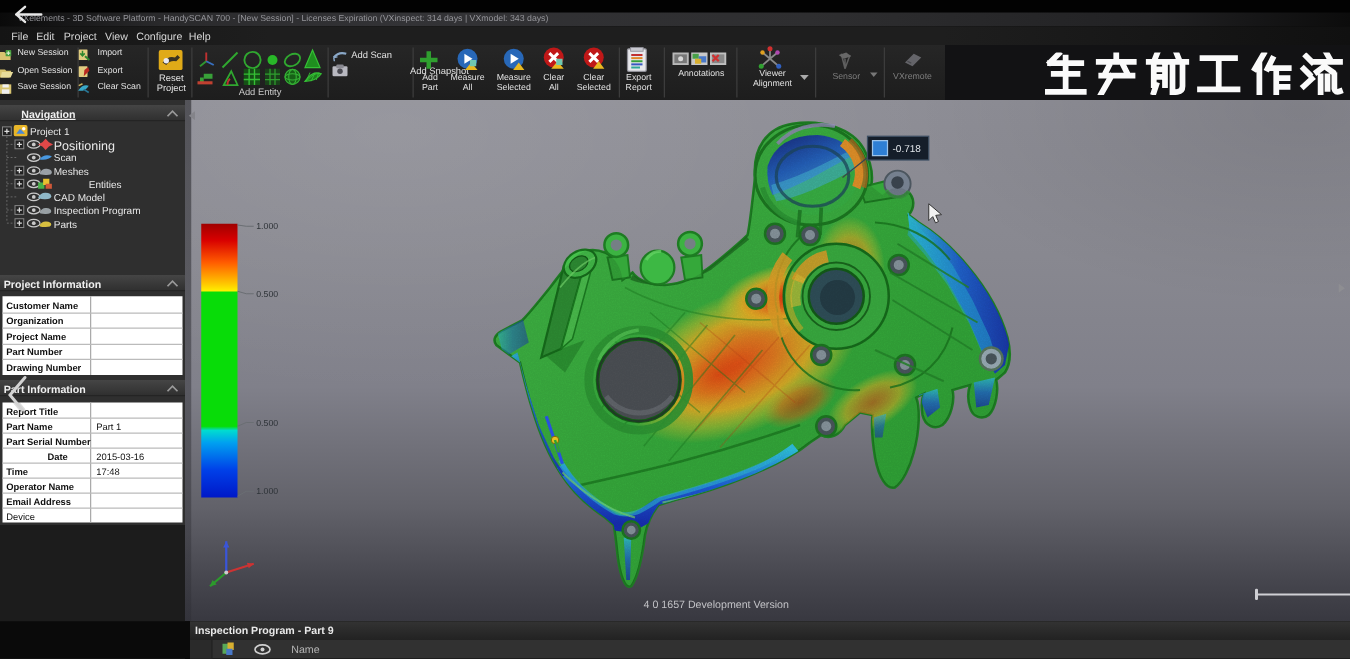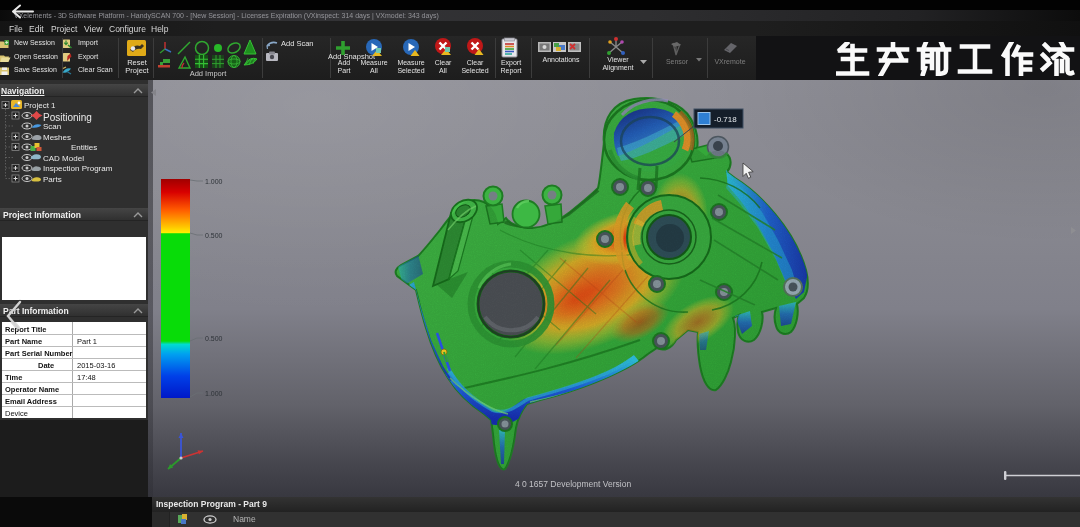--- a/index.html
+++ b/index.html
@@ -42,21 +42,21 @@
   <div class="abs" style="left:652px;top:38px;width:1px;height:40px;background:#3c3c3c;"></div>
   <div class="abs" style="left:707px;top:38px;width:1px;height:40px;background:#3c3c3c;"></div>
 
   <div class="abs" style="left:14px;top:39px;color:#e2e2e2;font-size:7px;">New Session</div>
   <div class="abs" style="left:14px;top:52.5px;color:#e2e2e2;font-size:7px;">Open Session</div>
   <div class="abs" style="left:14px;top:66px;color:#e2e2e2;font-size:7px;">Save Session</div>
   <div class="abs" style="left:78px;top:39px;color:#e2e2e2;font-size:7px;">Import</div>
   <div class="abs" style="left:78px;top:52.5px;color:#e2e2e2;font-size:7px;">Export</div>
   <div class="abs" style="left:78px;top:66px;color:#e2e2e2;font-size:7px;">Clear Scan</div>
   <div class="abs" style="left:114px;top:59px;width:46px;text-align:center;color:#e2e2e2;font-size:7.5px;line-height:8px;">Reset<br>Project</div>
-  <div class="abs" style="left:176px;top:69px;width:64px;text-align:center;color:#c9c9c9;font-size:7.5px;">Add Import</div>
+  <div class="abs" style="left:176px;top:69px;width:64px;text-align:center;color:#c9c9c9;font-size:7.5px;">Add Entity</div>
   <div class="abs" style="left:281px;top:39px;color:#e2e2e2;font-size:7.5px;">Add Scan</div>
   <div class="abs" style="left:281px;top:52px;color:#e2e2e2;font-size:7.5px;margin-left:47px;">Add Snapshot</div>
   <div class="abs" style="left:323px;top:59px;width:42px;text-align:center;color:#e2e2e2;font-size:7px;line-height:7.5px;">Add<br>Part</div>
   <div class="abs" style="left:352px;top:59px;width:44px;text-align:center;color:#e2e2e2;font-size:7px;line-height:7.5px;">Measure<br>All</div>
   <div class="abs" style="left:385px;top:59px;width:52px;text-align:center;color:#e2e2e2;font-size:7px;line-height:7.5px;">Measure<br>Selected</div>
   <div class="abs" style="left:422px;top:59px;width:42px;text-align:center;color:#e2e2e2;font-size:7px;line-height:7.5px;">Clear<br>All</div>
   <div class="abs" style="left:449px;top:59px;width:52px;text-align:center;color:#e2e2e2;font-size:7px;line-height:7.5px;">Clear<br>Selected</div>
   <div class="abs" style="left:489px;top:59px;width:44px;text-align:center;color:#e2e2e2;font-size:7px;line-height:7.5px;">Export<br>Report</div>
   <div class="abs" style="left:533px;top:56px;width:56px;text-align:center;color:#e2e2e2;font-size:7px;">Annotations</div>
   <div class="abs" style="left:594px;top:56px;width:48px;text-align:center;color:#e2e2e2;font-size:7px;line-height:7.5px;">Viewer<br>Alignment</div>
@@ -247,21 +247,21 @@
       </g>
     <g transform="translate(205,0)">
         <path d="M4 3 L8.5 7.5 M2 13 L6.5 17.5 M2 27 L8.5 21 M20 0 L22.5 4.5 M12 7.5 H31 M12.5 15.5 L18.5 11 L25 15.5 M15.5 19 V33 M21 19 V29 M26.5 18 V29 Q27 32.5 31 31"></path>
       </g>
   </svg>
 
   <div class="abs" style="left:0;top:80px;width:148px;height:447px;background:#2f2f2f;"></div>
   <div class="abs" style="left:0;top:420px;width:148px;height:107px;background:#1c1c1c;"></div>
 
   <div class="abs" style="left:0;top:84px;width:148px;height:13px;background:linear-gradient(180deg,#454545,#303030);border-bottom:1px solid #242424;">
-    <span style="position:absolute;left:1px;top:2px;color:#efefef;font-size:8.5px;font-weight:bold;text-decoration:underline;">Navigation</span>
+    <span style="position:absolute;left:17px;top:2px;color:#efefef;font-size:8.5px;font-weight:bold;text-decoration:underline;">Navigation</span>
     <svg style="position:absolute;right:5px;top:3px;" width="10" height="7" viewBox="0 0 10 7">
         <path d="M1 6 L5 2 L9 6" stroke="#9a9a9a" stroke-width="1.4" fill="none"></path>
       </svg>
   </div>
 
   <svg class="abs" style="left:0;top:98px;" width="148" height="95" viewBox="0 0 148 95">
     <g stroke="#6f6f6f" stroke-width="0.7" stroke-dasharray="1.5,1.5">
       <line x1="5.5" y1="11" x2="5.5" y2="80"></line>
       <line x1="5.5" y1="17.5" x2="12" y2="17.5"></line>
         <line x1="5.5" y1="28" x2="14" y2="28"></line>
@@ -355,27 +355,39 @@
   </svg>
   <div class="abs" style="left:24px;top:101px;color:#e9e9e9;font-size:8px;">Project 1</div>
   <div class="abs" style="left:43px;top:111.5px;color:#e9e9e9;font-size:10px;">Positioning</div>
   <div class="abs" style="left:43px;top:122px;color:#e9e9e9;font-size:8px;">Scan</div>
   <div class="abs" style="left:43px;top:132.5px;color:#e9e9e9;font-size:8px;">Meshes</div>
   <div class="abs" style="left:43px;top:143px;color:#e9e9e9;font-size:8px;padding-left:28px;">Entities</div>
   <div class="abs" style="left:43px;top:153.5px;color:#e9e9e9;font-size:8px;">CAD Model</div>
   <div class="abs" style="left:43px;top:164px;color:#e9e9e9;font-size:8px;">Inspection Program</div>
   <div class="abs" style="left:43px;top:174.5px;color:#e9e9e9;font-size:8px;">Parts</div>
 
-  <div class="abs" style="left:0;top:208px;width:148px;height:13px;background:linear-gradient(180deg,#454545,#303030);border-bottom:1px solid #242424;">
+  <div class="abs" style="left:0;top:220px;width:148px;height:13px;background:linear-gradient(180deg,#454545,#303030);border-bottom:1px solid #242424;">
     <span style="position:absolute;left:3px;top:2px;color:#efefef;font-size:8.5px;font-weight:bold;">Project Information</span>
     <svg style="position:absolute;right:5px;top:3px;" width="10" height="7" viewBox="0 0 10 7">
         <path d="M1 6 L5 2 L9 6" stroke="#9a9a9a" stroke-width="1.4" fill="none"></path>
       </svg>
   </div>
   <div class="abs" style="left:2px;top:237px;width:144px;height:63px;background:#fff;"></div>
+  <div id="ptable" class="abs" style="left:2px;top:237px;width:144px;height:63px;font-size:7.5px;color:#111;font-weight:bold;">
+    <div style="position:absolute;left:70px;top:0;width:1px;height:63px;background:#aaa;"></div>
+    <div style="position:absolute;left:0;top:12.5px;width:144px;height:1px;background:#bbb;"></div>
+    <div style="position:absolute;left:0;top:25px;width:144px;height:1px;background:#bbb;"></div>
+    <div style="position:absolute;left:0;top:37.5px;width:144px;height:1px;background:#bbb;"></div>
+    <div style="position:absolute;left:0;top:50px;width:144px;height:1px;background:#bbb;"></div>
+    <div style="position:absolute;left:3px;top:3px;">Customer Name</div>
+    <div style="position:absolute;left:3px;top:15px;">Organization</div>
+    <div style="position:absolute;left:3px;top:28px;">Project Name</div>
+    <div style="position:absolute;left:3px;top:40px;">Part Number</div>
+    <div style="position:absolute;left:3px;top:53px;">Drawing Number</div>
+  </div>
 
   <div class="abs" style="left:0;top:304px;width:148px;height:13px;background:linear-gradient(180deg,#454545,#303030);border-bottom:1px solid #242424;">
     <span style="position:absolute;left:3px;top:2px;color:#efefef;font-size:8.5px;font-weight:bold;">Part Information</span>
     <svg style="position:absolute;right:5px;top:3px;" width="10" height="7" viewBox="0 0 10 7">
         <path d="M1 6 L5 2 L9 6" stroke="#9a9a9a" stroke-width="1.4" fill="none"></path>
       </svg>
   </div>
   <div class="abs" style="left:2px;top:322px;width:144px;height:96px;background:#fff;"></div>
   <div id="parttable" class="abs" style="left:2px;top:322px;width:133px;height:96px;font-size:7.5px;color:#111;border-radius:17px;">
     <div style="position:absolute;left:70px;top:0;width:1px;height:96px;background:#aaa;"></div>

